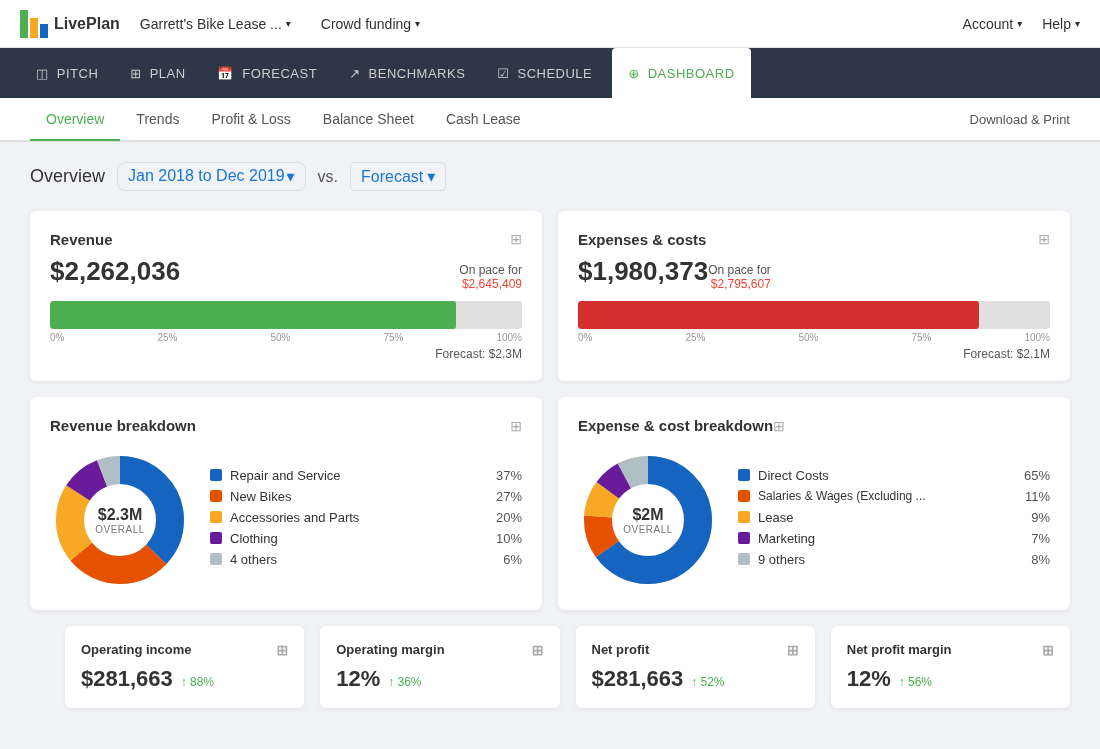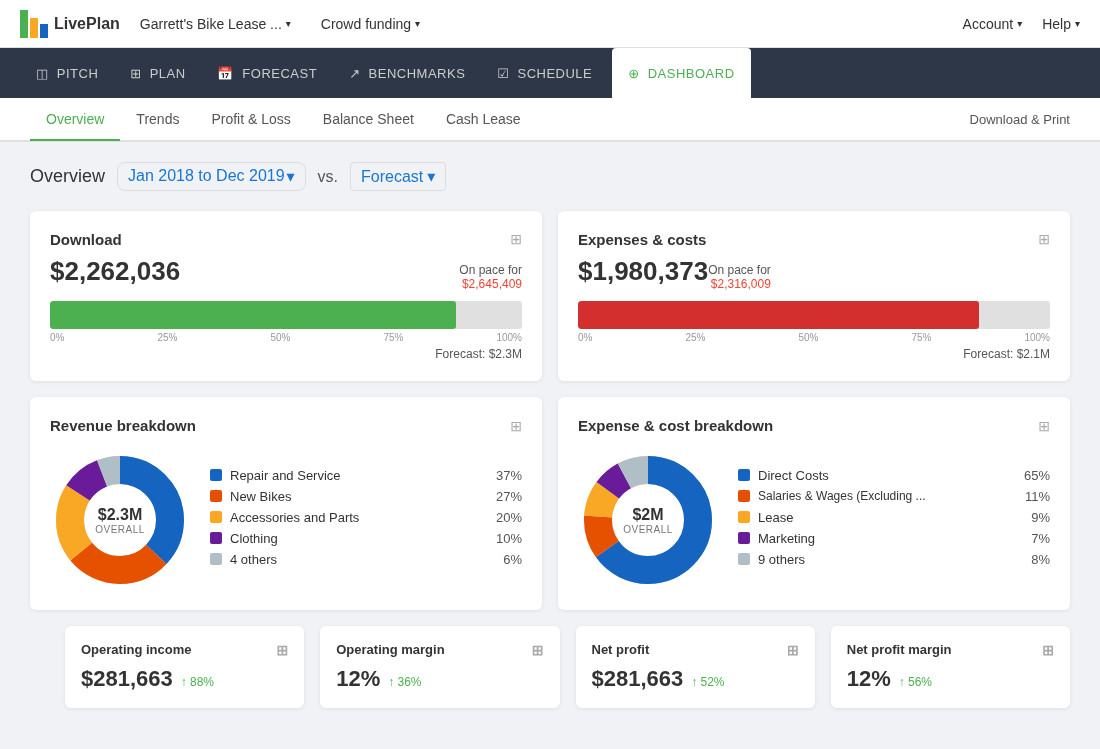--- a/index.html
+++ b/index.html
@@ -169,21 +169,21 @@
     <div class="forecast-selector">
       <span>Forecast</span>
       <span>▾</span>
     </div>
   </div>
 
   <div class="cards-grid">
 
     <div class="card">
       <div class="card-header">
-        <span class="card-title">Download</span>
+        <span class="card-title">Revenue</span>
         <span class="card-icon">⊞</span>
       </div>
       <div style="display:flex; justify-content:space-between; align-items:flex-end;">
         <span class="card-amount">$2,262,036</span>
         <div class="pace-info">
           <div>On pace for</div>
           <div class="pace-amount">$2,645,409</div>
         </div>
       </div>
       <div class="progress-container">
@@ -206,21 +206,21 @@
 
     <div class="card">
       <div class="card-header">
         <span class="card-title">Expenses &amp; costs</span>
         <span class="card-icon">⊞</span>
       </div>
       <div style="display:flex; justify-content:flex-start; align-items:flex-end;">
         <span class="card-amount">$1,980,373</span>
         <div class="pace-info">
           <div>On pace for</div>
-          <div class="pace-amount">$2,316,009</div>
+          <div class="pace-amount">$2,795,607</div>
         </div>
       </div>
       <div class="progress-container">
         <div class="progress-bar-track">
           <div class="progress-bar-fill" style="width:85%; background:#d32f2f;"></div>
         </div>
         <div class="progress-labels">
           <span>0%</span>
           <span>25%</span>
           <span>50%</span>
@@ -299,21 +299,21 @@
               <div class="legend-dot" style="background:#b0bec5;"></div>
               <span>4 others</span>
             </div>
             <span class="legend-pct">6%</span>
           </div>
         </div>
       </div>
     </div>
 
     <div class="breakdown-card">
-      <div style="display:flex; justify-content:space-between; align-items:center; margin-bottom:16px;">
+      <div style="display:flex; justify-content:flex-start; align-items:center; margin-bottom:16px;">
         <span class="breakdown-title" style="margin-bottom:0;">Expense &amp; cost breakdown</span>
         <span class="card-icon">⊞</span>
       </div>
       <div class="breakdown-content">
         <div class="donut-wrapper">
           <svg class="donut-svg" viewBox="0 0 140 140">
             <circle cx="70" cy="70" r="50" fill="none" stroke="#e0e0e0" stroke-width="28"></circle>
 
             <circle cx="70" cy="70" r="50" fill="none" stroke="#1565c0" stroke-width="28" stroke-dasharray="204.20 109.96" stroke-dashoffset="0" transform="rotate(-90 70 70)"></circle>
 

